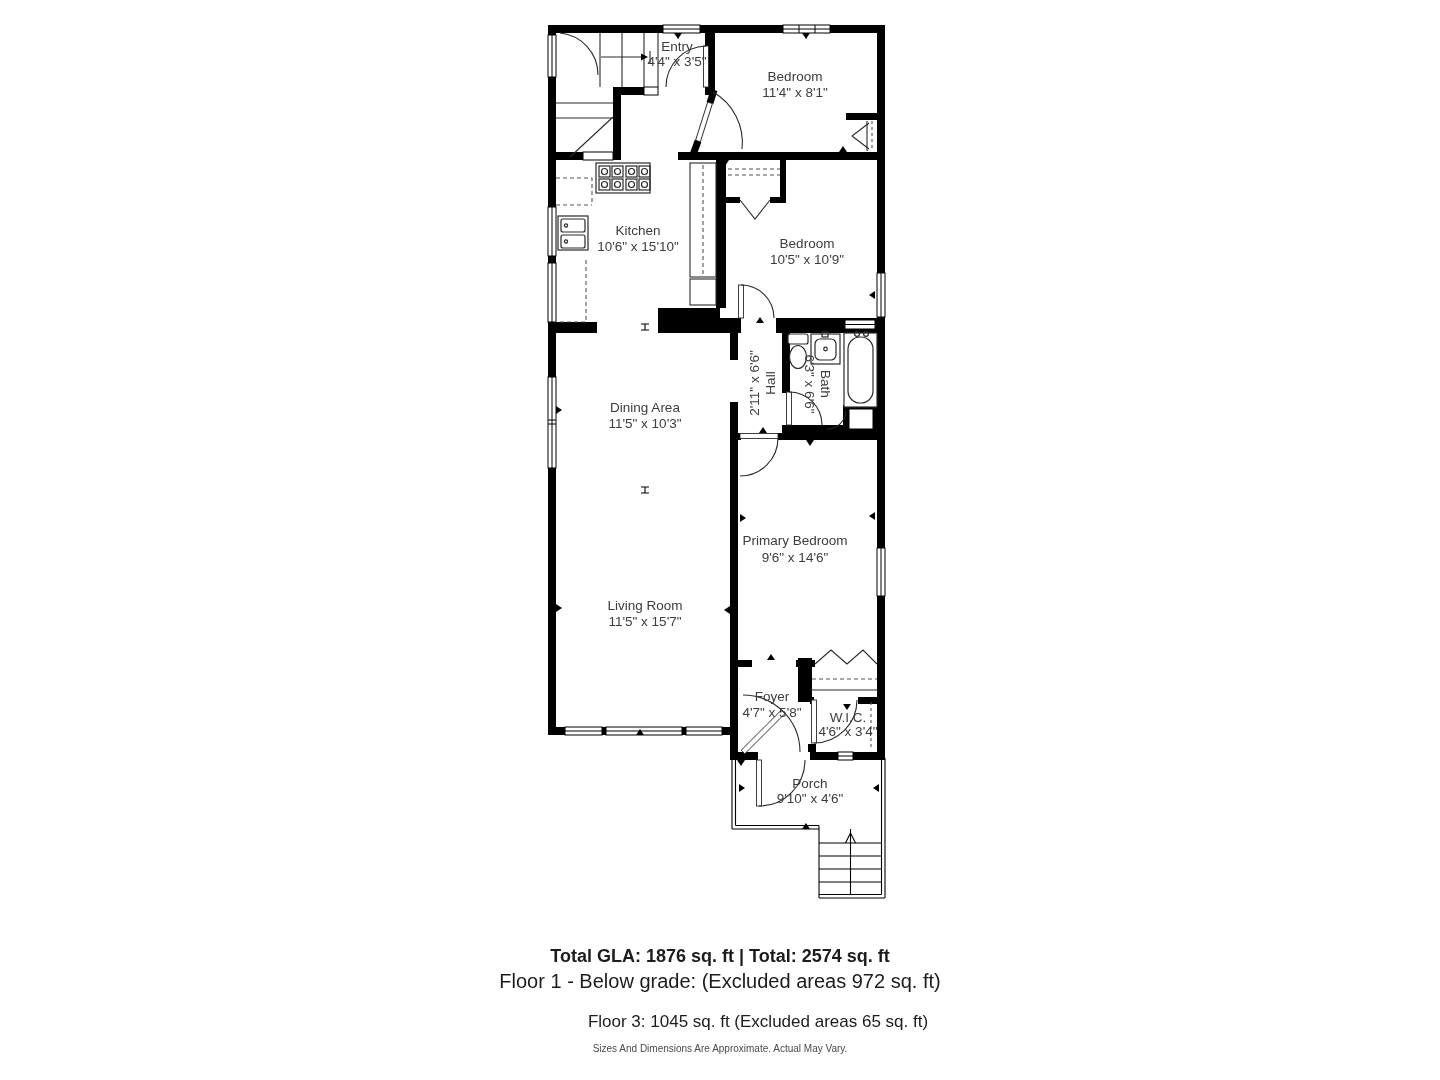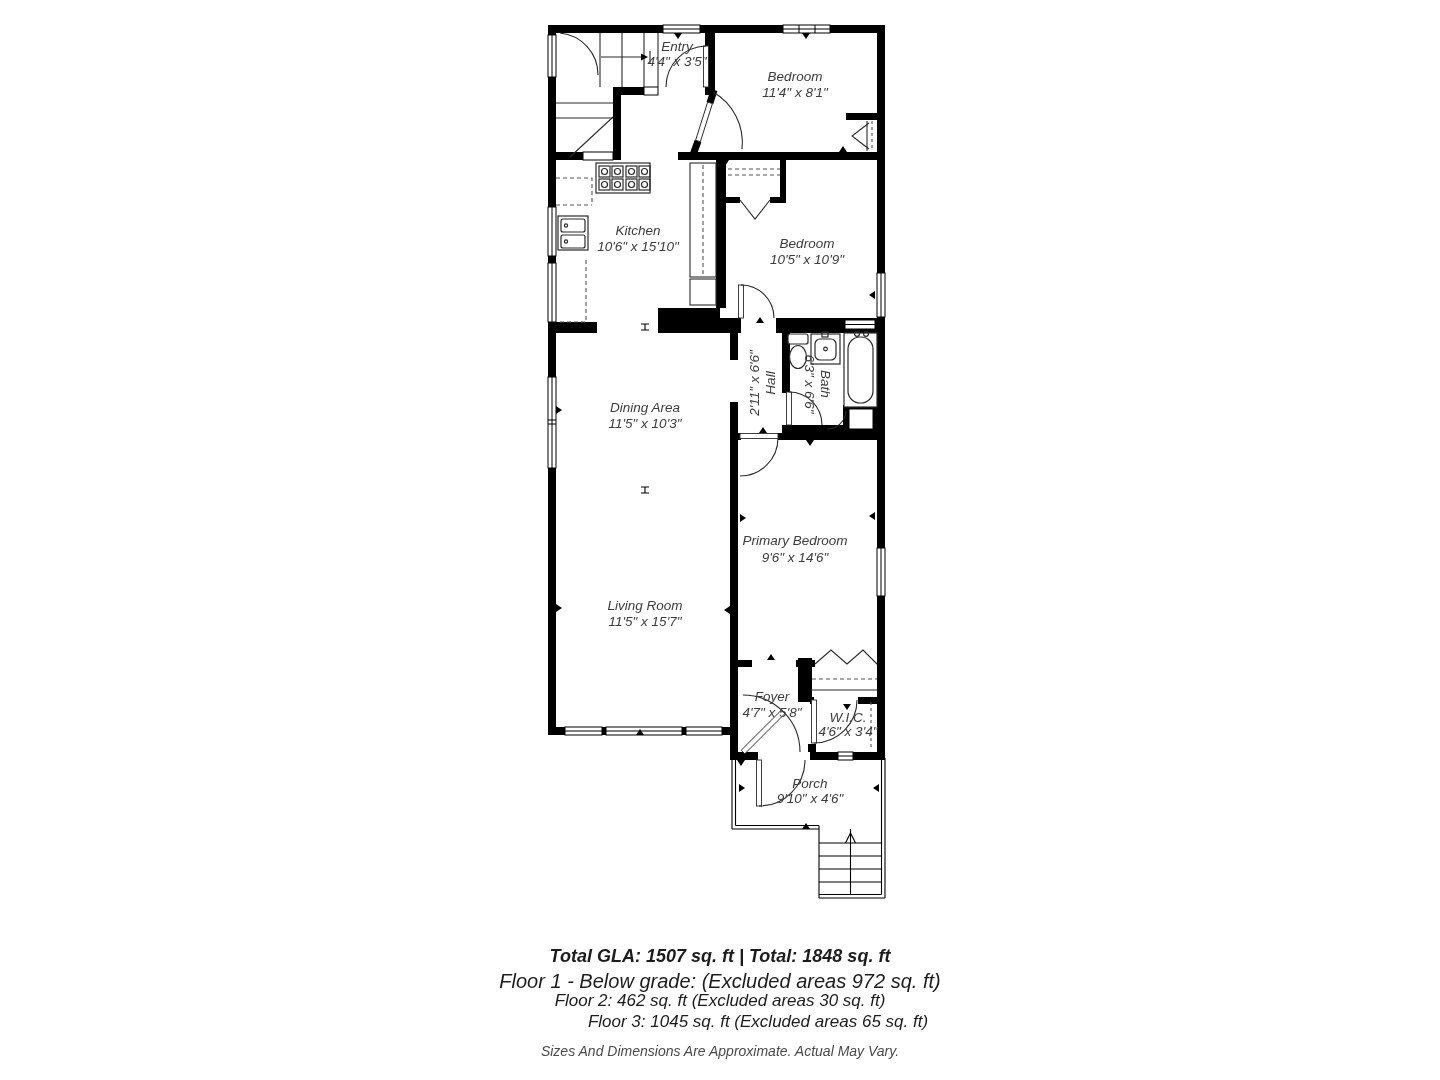--- a/index.html
+++ b/index.html
@@ -1,25 +1,25 @@
 <!DOCTYPE html>
 <html><head>
 <meta charset="utf-8">
 <style>
   html,body{margin:0;padding:0;background:#ffffff;}
   .stage{position:relative;width:1380px;height:1080px;background:#fff;overflow:hidden;
-         font-family:"Liberation Sans", sans-serif;font-style:italic;}
+         font-family:"Liberation Sans", sans-serif;}
   svg{position:absolute;left:0;top:0;}
   svg text{font-family:"Liberation Sans", sans-serif;font-size:13.5px;fill:#3c3c3c;}
   .summary{position:absolute;left:0;width:1440px;text-align:center;color:#1c1c1c;}
   .sum-bold{top:946px;font-size:18px;font-weight:bold;}
   .sum-l2{top:970px;font-size:20px;}
   .sum-l3{top:991px;font-size:17px;}
   .sum-l4{top:1012px;font-size:17px;margin-left:38px;}
-  .disclaimer{top:1043px;font-size:14px;color:#4a4a4a;text-align:center;}
+  .disclaimer{top:1043px;font-size:10px;color:#4a4a4a;text-align:center;}
 </style>
 </head>
 <body>
 
 <div class="stage">
 
 <svg width="1440" height="1080" viewBox="0 0 1440 1080">
 
   <g fill="#000">
 
@@ -363,19 +363,18 @@
     <text x="772" y="717">4'7" x 5'8"</text>
 
     <text x="848" y="722">W.I.C.</text>
     <text x="848" y="736">4'6" x 3'4"</text>
 
     <text x="810" y="788">Porch</text>
     <text x="810" y="803">9'10" x 4'6"</text>
   </g>
 </svg>
 
-  <div class="summary sum-bold">Total GLA: 1507 sq. ft | Total: 1848 sq. ft</div>
+  <div class="summary sum-bold">Total GLA: 1876 sq. ft | Total: 2574 sq. ft</div>
   <div class="summary sum-l2">Floor 1 - Below grade: (Excluded areas 972 sq. ft)</div>
-  <div class="summary sum-l3">Floor 2: 462 sq. ft (Excluded areas 30 sq. ft)</div>
   <div class="summary sum-l4">Floor 3: 1045 sq. ft (Excluded areas 65 sq. ft)</div>
   <div class="summary disclaimer">Sizes And Dimensions Are Approximate. Actual May Vary.</div>
 
 </div>
 
 </body></html>

